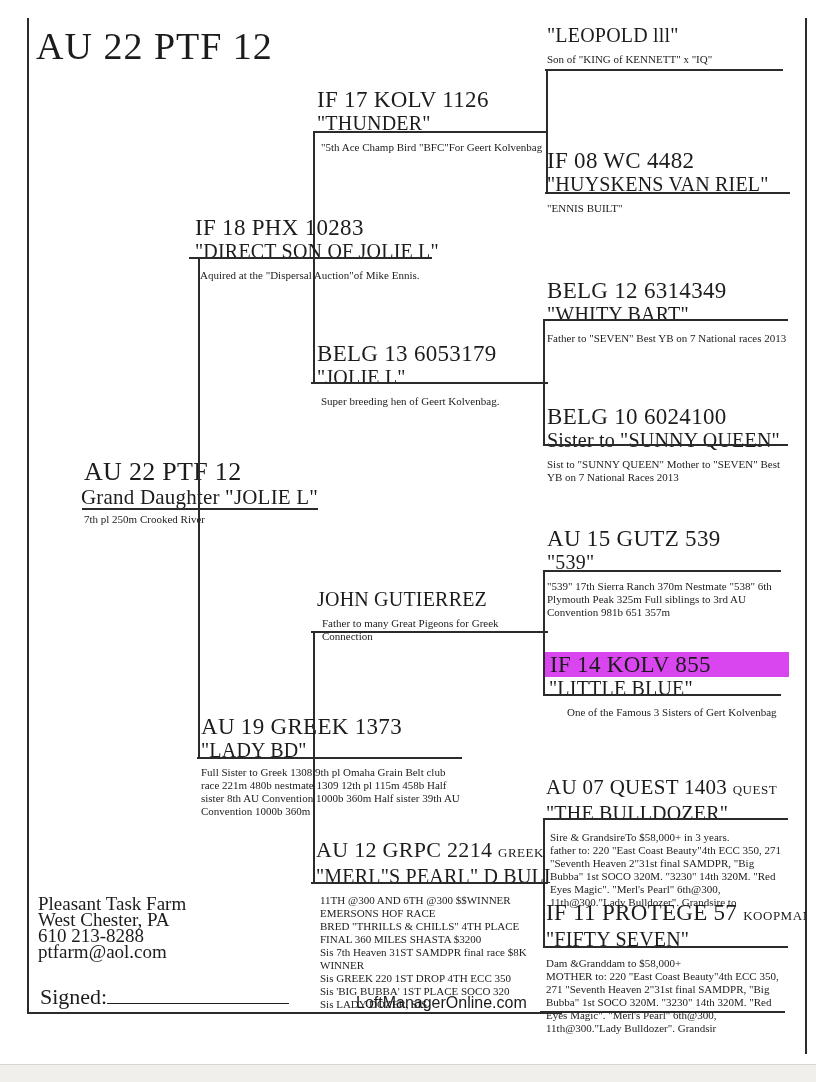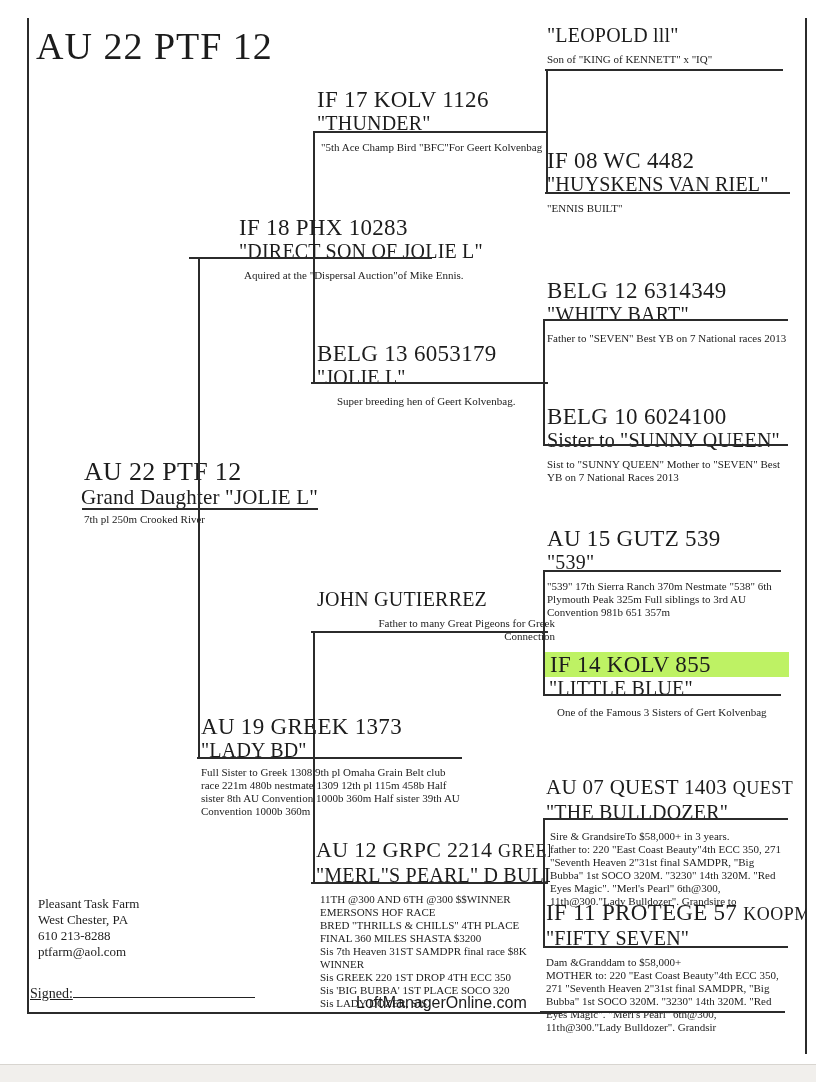--- a/index.html
+++ b/index.html
@@ -1,30 +1,30 @@
 <!DOCTYPE html>
 <html><head>
 <meta charset="utf-8">
 <style>
   html,body{margin:0;padding:0;background:#ffffff;}
   #page{position:relative;width:816px;height:1082px;background:#ffffff;overflow:hidden;
         font-family:"Liberation Serif", serif;color:#1c1c1c;}
   .line{position:absolute;background:#2b2b2b;}
   .entry{position:absolute;}
   .ring{font-size:23px;line-height:25px;white-space:nowrap;letter-spacing:0.3px;}
-  .ring .sfx{font-size:18px;letter-spacing:0.5px;text-align:right;}
+  .ring .sfx{font-size:13px;letter-spacing:0.5px;text-align:right;}
   .bname{font-size:20px;line-height:23px;white-space:nowrap;letter-spacing:0.2px;}
   .note{font-size:11px;line-height:13px;margin-top:6px;color:#222;}
   .pre{white-space:pre-line;}
   .clip{overflow:hidden;}
-  .hl-ring{background:#bef264;padding-left:5px;}
+  .hl-ring{background:#d946ef;padding-left:5px;}
   #title{position:absolute;left:36px;top:24px;font-size:38px;letter-spacing:1px;white-space:nowrap;}
-  #farm{position:absolute;left:38px;top:896px;font-size:13px;line-height:15.5px;}
+  #farm{position:absolute;left:38px;top:896px;font-size:19px;line-height:15.5px;}
   #farm div{margin-bottom:0.5px;}
-  #signed{position:absolute;left:30px;top:984px;font-size:14px;text-decoration:underline;}
+  #signed{position:absolute;left:40px;top:984px;font-size:22px;}
   #signed .sig-line{display:inline-block;width:182px;height:13px;border-bottom:1.5px solid #222;}
   #brand{position:absolute;left:356px;top:994px;font-family:"Liberation Sans", sans-serif;font-size:16px;color:#1a1a1a;}
   #brand .it{}
   #bottom-strip{position:absolute;left:0;top:1064px;width:816px;height:18px;background:#f1efec;border-top:1px solid #d8d5d0;}
 </style>
 </head>
 <body>
 
 <div id="page">
 
@@ -50,26 +50,26 @@
   <div class="entry" style="left:317px;top:87px;width:232px;">
     <div class="ring"><span>IF 17 KOLV 1126</span></div>
     <div class="bname">"THUNDER"</div>
     <div class="note" style="margin-left:4px;">"5th Ace Champ Bird "BFC"For Geert Kolvenbag</div>
   </div>
   <div class="line" style="left:313px;top:131px;width:235px;height:2px;"></div>
 
   <div class="entry" style="left:317px;top:341px;width:232px;">
     <div class="ring"><span>BELG 13 6053179</span></div>
     <div class="bname">"JOLIE L"</div>
-    <div class="note" style="margin-left:20px;">Super breeding hen of Geert Kolvenbag.</div>
+    <div class="note" style="margin-left:4px;">Super breeding hen of Geert Kolvenbag.</div>
   </div>
   <div class="line" style="left:311px;top:382px;width:237px;height:2px;"></div>
   <div class="line" style="left:313px;top:131px;width:2px;height:253px;"></div>
 
-  <div class="entry" style="left:195px;top:215px;width:290px;margin-left:44px;">
+  <div class="entry" style="left:195px;top:215px;width:290px;">
     <div class="ring"><span>IF 18 PHX 10283</span></div>
     <div class="bname">"DIRECT SON OF JOLIE L"</div>
     <div class="note" style="margin-left:5px;">Aquired at the "Dispersal Auction"of Mike Ennis.</div>
   </div>
   <div class="line" style="left:189px;top:257px;width:243px;height:2px;"></div>
 
   <div class="entry" style="left:547px;top:278px;width:245px;">
     <div class="ring"><span>BELG 12 6314349</span></div>
     <div class="bname">"WHITY BART"</div>
     <div class="note">Father to "SEVEN" Best YB on 7 National races 2013</div>
@@ -95,28 +95,28 @@
   <div class="entry" style="left:547px;top:526px;width:240px;">
     <div class="ring"><span>AU 15 GUTZ 539</span></div>
     <div class="bname">"539"</div>
     <div class="note" style="width:232px;">"539" 17th Sierra Ranch 370m Nestmate "538" 6th Plymouth Peak 325m Full siblings to 3rd AU Convention 981b 651 357m</div>
   </div>
   <div class="line" style="left:543px;top:570px;width:238px;height:2px;"></div>
 
   <div class="entry" style="left:545px;top:652px;width:244px;">
     <div class="ring hl-ring"><span>IF 14 KOLV 855</span></div>
     <div class="bname" style="margin-left:4px;">"LITTLE BLUE"</div>
-    <div class="note" style="margin-left:12px;">One of the Famous 3 Sisters of Gert Kolvenbag</div>
+    <div class="note" style="margin-left:22px;">One of the Famous 3 Sisters of Gert Kolvenbag</div>
   </div>
   <div class="line" style="left:543px;top:694px;width:238px;height:2px;"></div>
   <div class="line" style="left:543px;top:570px;width:2px;height:126px;"></div>
 
   <div class="entry" style="left:317px;top:588px;width:232px;">
     <div class="bname">JOHN GUTIERREZ</div>
-    <div class="note" style="margin-left:18px;width:220px;text-align:right;">Father to many Great Pigeons for Greek Connection</div>
+    <div class="note" style="margin-left:5px;width:220px;">Father to many Great Pigeons for Greek Connection</div>
   </div>
   <div class="line" style="left:311px;top:631px;width:237px;height:2px;"></div>
 
   <div class="entry" style="left:316px;top:837px;width:234px;">
     <div class="ring clip" style="font-size:22px;"><span>AU 12 GRPC 2214</span> <span class="sfx">GREEK</span></div>
     <div class="bname clip">"MERL"S PEARL" D BULLD</div>
     <div class="note pre" style="margin-left:4px;width:230px;">11TH @300 AND 6TH @300 $$WINNER
 EMERSONS HOF RACE
  BRED "THRILLS &amp; CHILLS" 4TH PLACE
 FINAL 360 MILES SHASTA  $3200

